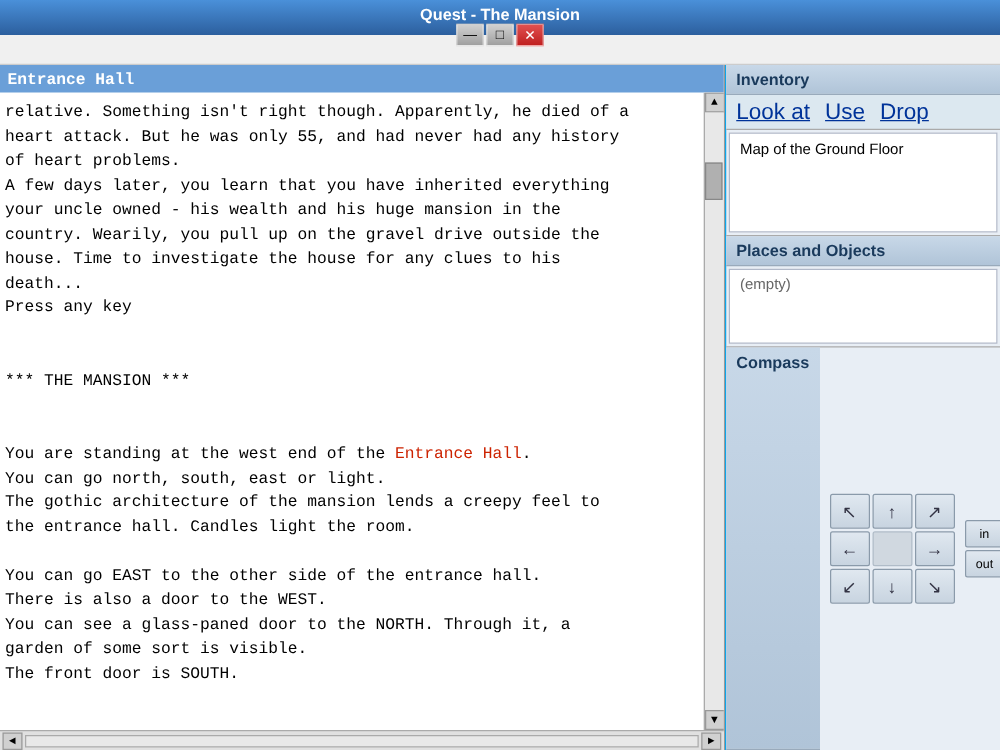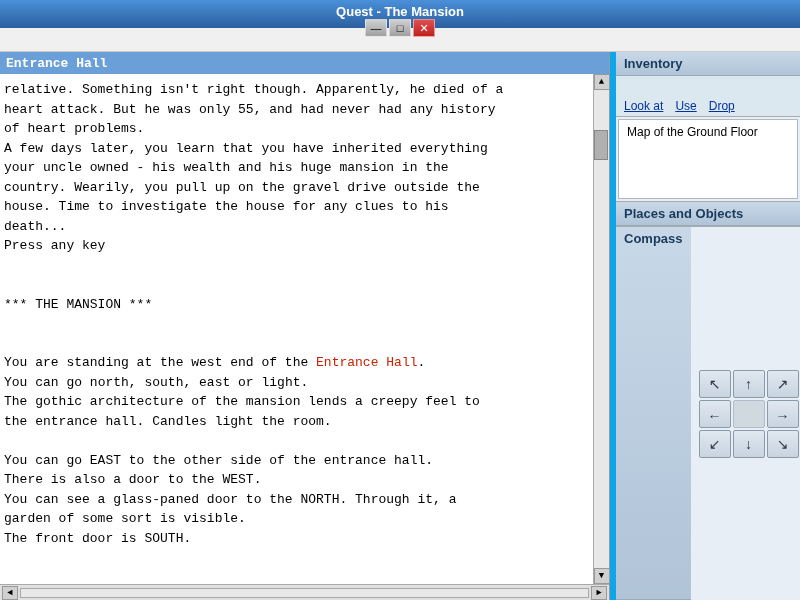--- a/index.html
+++ b/index.html
@@ -171,25 +171,25 @@
     }
     .hscroll-track {
       flex: 1;
       height: 10px;
       background: #e8e8e8;
       border: 1px solid #aaa;
     }
 
     
     .right-panel {
-      width: 190px;
+      width: 220px;
       background: #e8eef5;
       display: flex;
       flex-direction: column;
-      border-left: 6px solid #0ea5e9;
+      border-left: 1px solid #0ea5e9;
     }
 
     .right-section {
       border-bottom: 1px solid #aaa;
     }
 
     .section-header {
       background: linear-gradient(to bottom, #c8d8e8, #b0c4d8);
       padding: 4px 8px;
       font-family: 'Segoe UI', Arial, sans-serif;
@@ -201,29 +201,28 @@
 
     .inventory-actions {
       display: flex;
       background: #dce8f0;
       border-bottom: 1px solid #aaa;
       padding: 2px 4px;
       gap: 4px;
     }
     .inv-action-btn {
       font-family: 'Segoe UI', Arial, sans-serif;
-      font-size: 12px;
+      font-size: 18px;
       color: #000;
       background: none;
       border: none;
       cursor: pointer;
       padding: 1px 4px;
       text-decoration: underline;
       color: #003399;
-      margin-top: 20px;
     }
 
     .inventory-items {
       padding: 4px 8px;
       min-height: 80px;
       background: white;
       margin: 2px;
       border: 1px solid #b0b8c8;
     }
 
@@ -385,20 +384,21 @@
         <button class="inv-action-btn">Use</button>
         <button class="inv-action-btn">Drop</button>
       </div>
       <div class="inventory-items">
         <div class="inv-item">Map of the Ground Floor</div>
       </div>
     </div>
 
     <div class="right-section">
       <div class="section-header">Places and Objects</div>
+      <div class="places-objects-content">(empty)</div>
     </div>
 
     <div class="compass-section">
       <div class="section-header">Compass</div>
       <div class="compass-row">
         <div class="compass-grid">
           <button class="compass-btn">↖</button>
           <button class="compass-btn">↑</button>
           <button class="compass-btn">↗</button>
           <button class="compass-btn">←</button>

